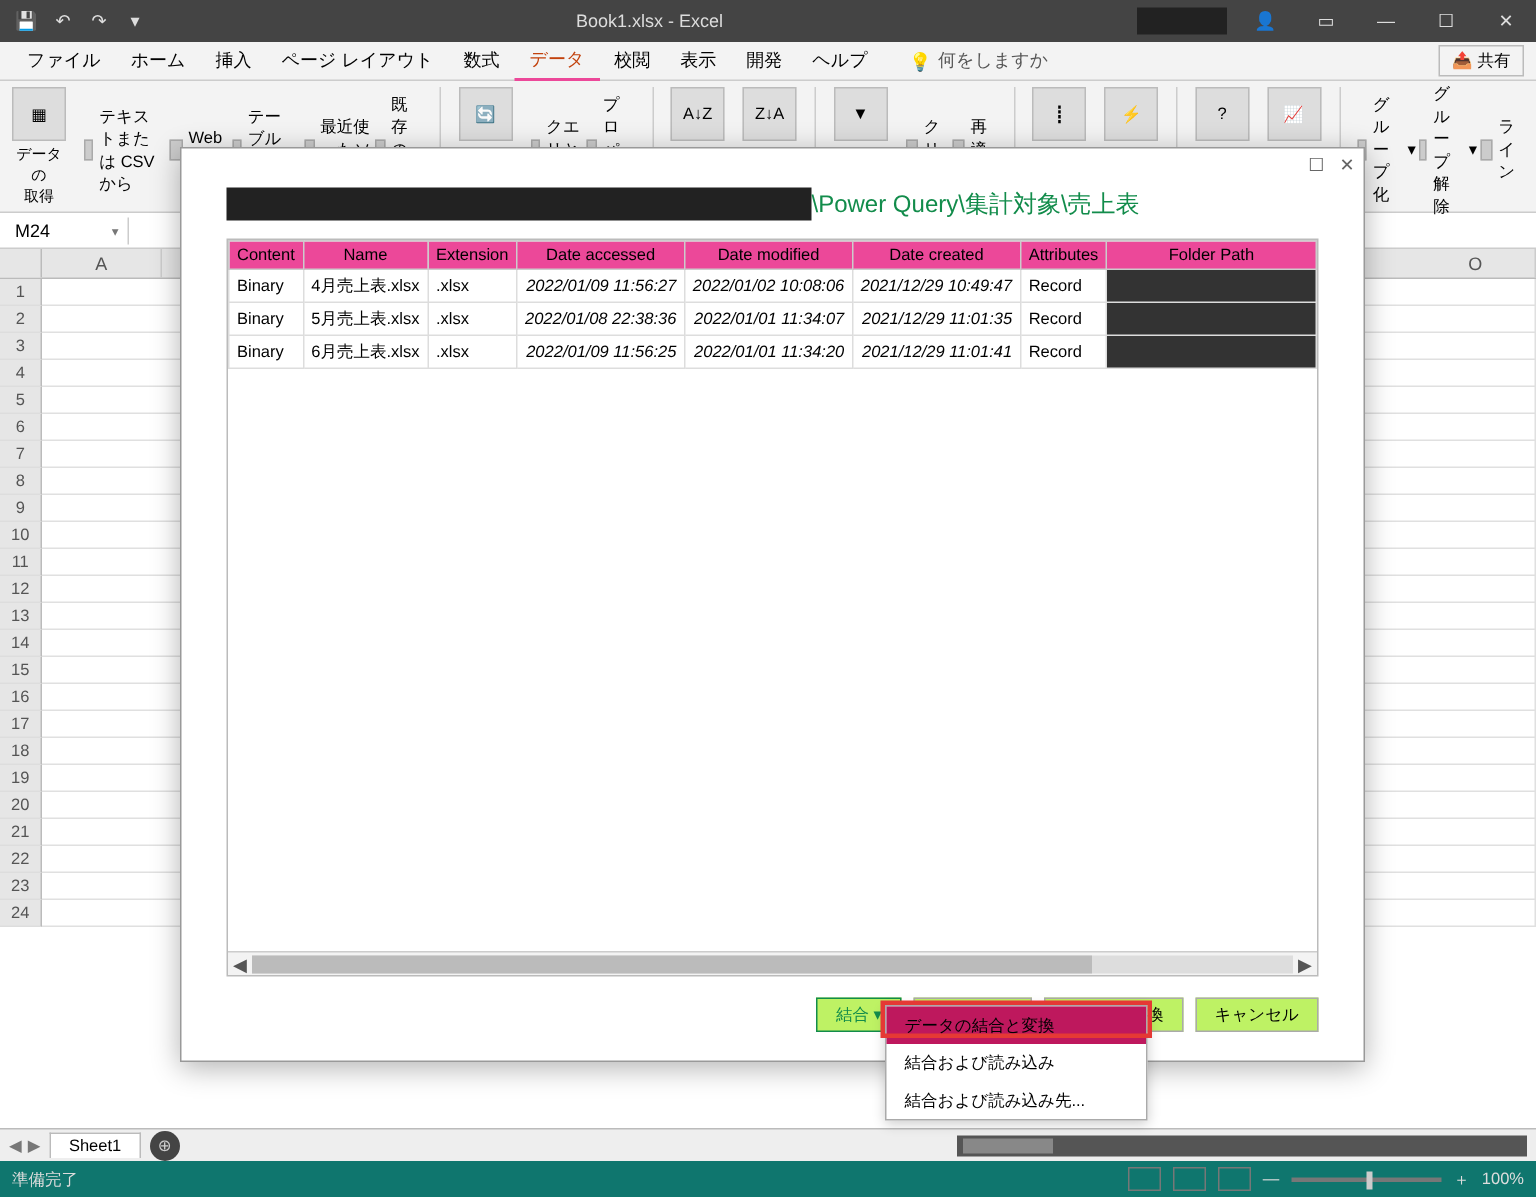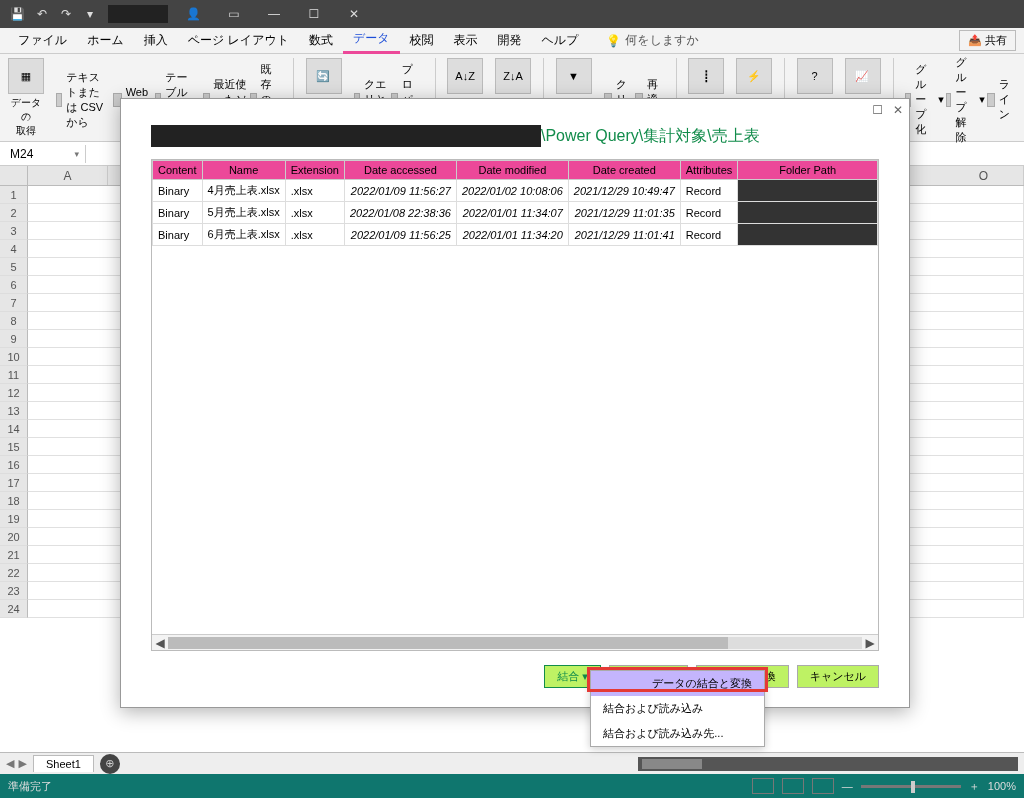--- a/index.html
+++ b/index.html
@@ -8,21 +8,21 @@
 .titlebar { height: 28px; background: #444; display: flex; align-items: center; color: #ddd; }
 .titlebar .qat { display: flex; gap: 4px; padding: 0 8px; align-items: center; }
 .titlebar .qat span { width: 20px; text-align: center; }
 .titlebar .title { flex: 1; text-align: center; font-size: 12px; }
 .titlebar .wincontrols { display: flex; gap: 0; align-items: center; }
 .titlebar .wincontrols span { width: 40px; height: 28px; display: flex; align-items: center; justify-content: center; }
 .titlebar .blackbox { width: 60px; height: 18px; background: #222; margin-right: 6px; }
 
 .ribbon-tabs { height: 26px; background: #f3f3f3; display: flex; align-items: center; padding: 0 8px; border-bottom: 1px solid #ccc; position: relative; }
 .ribbon-tabs .tab { padding: 4px 10px; cursor: pointer; }
-.ribbon-tabs .tab.active { color: #1d4ed8; border-bottom: 4px solid #ec4899; }
+.ribbon-tabs .tab.active { color: #c2410c; border-bottom: 2px solid #ec4899; }
 .ribbon-tabs .tellme { margin-left: 18px; display: flex; align-items: center; gap: 4px; color: #555; }
 .ribbon-tabs .share { position: absolute; right: 8px; border: 1px solid #bbb; padding: 2px 8px; font-size: 11px; }
 
 .ribbon-body { height: 88px; background: #f3f3f3; border-bottom: 1px solid #ccc; display: flex; padding: 4px 8px 0; gap: 12px; font-size: 11px; position: relative; }
 .rgroup { display: flex; flex-direction: column; }
 .rgroup .riconbig { width: 36px; height: 36px; background: #ddd; border: 1px solid #bbb; display: flex; align-items: center; justify-content: center; }
 .rgroup .rlabel { font-size: 10px; text-align: center; margin-top: 2px; }
 .rrow { display: flex; flex-direction: row; gap: 2px; }
 .rrow .ritem { display: flex; align-items: center; gap: 4px; }
 .rrow .ricon { width: 14px; height: 14px; background: #ccc; border: 1px solid #aaa; }
@@ -70,33 +70,34 @@
 .dialog .hscroll-d .arrow { width: 16px; text-align: center; color: #555; }
 .dialog .hscroll-d .track { flex: 1; background: #ddd; height: 12px; position: relative; }
 .dialog .hscroll-d .track .th { width: 560px; height: 12px; background: #bbb; }
 .dialog .dbuttons { display: flex; justify-content: flex-end; gap: 8px; padding: 14px 30px; }
 .dialog .dbtn { border: 1px solid #aaa; background: #bef264; padding: 3px 12px; font-size: 11px; }
 .dialog .dbtn.primary { border: 1px solid #128c4b; color: #128c4b; }
 
 
 .popup { position: absolute; left: 590px; top: 670px; width: 175px; background: #fff; border: 1px solid #aaa; box-shadow: 0 2px 8px rgba(0,0,0,0.2); font-size: 11px; }
 .popup .mitem { padding: 5px 12px; }
-.popup .mitem.hl { background: #c4b5fd; text-align: right; }
+.popup .mitem.hl { background: #be185d; }
 .popup-border { position: absolute; left: 587px; top: 667px; width: 181px; height: 25px; border: 3px solid #e53935; z-index: 10; pointer-events: none; }
 </style>
 </head>
 <body>
 
 <div class="titlebar">
   <div class="qat">
     <span>💾</span>
     <span>↶</span>
     <span>↷</span>
     <span>▾</span>
   </div>
+  <div class="title">Book1.xlsx - Excel</div>
   <div class="blackbox"></div>
   <div class="wincontrols">
     <span>👤</span>
     <span>▭</span>
     <span>—</span>
     <span>☐</span>
     <span>✕</span>
   </div>
 </div>
 

